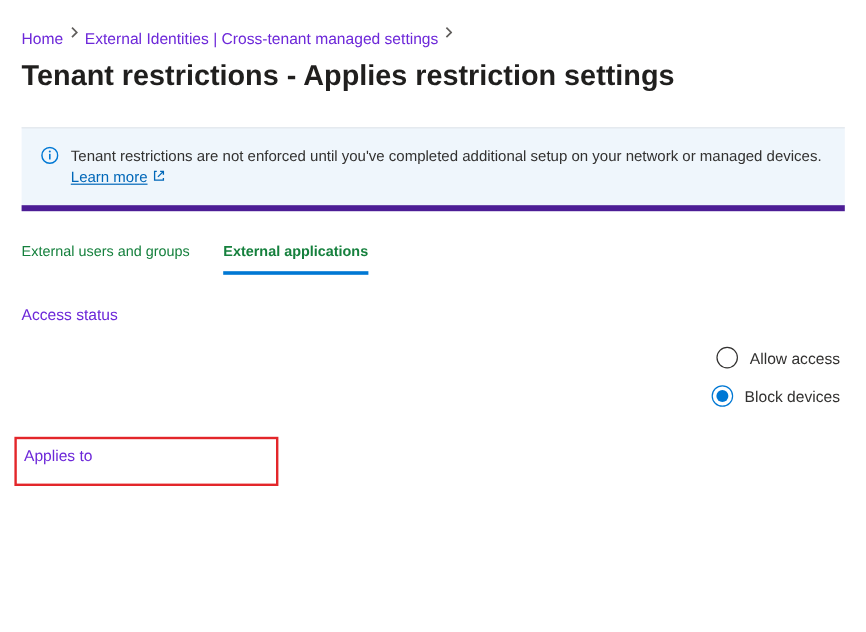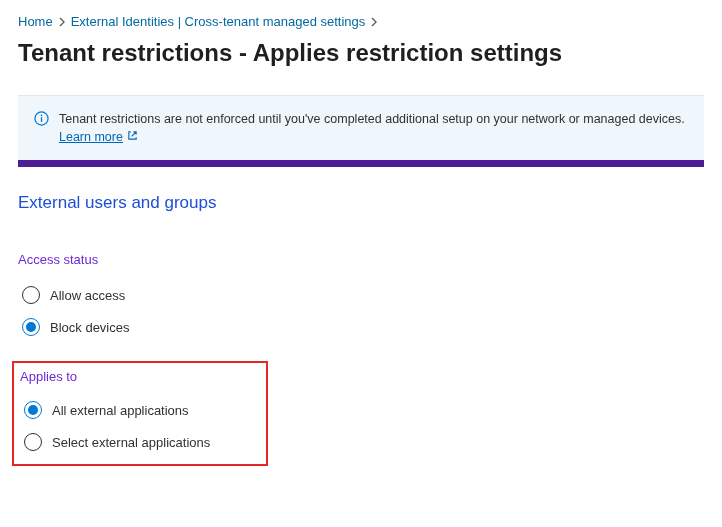--- a/index.html
+++ b/index.html
@@ -12,91 +12,92 @@
       height: 527px;
       padding: 0;
     }
     .breadcrumb {
       display: flex;
       align-items: center;
       gap: 6px;
       padding: 14px 18px 0 18px;
       font-size: 13px;
     }
-    .breadcrumb a { color: #0369a1; text-decoration: none; cursor: pointer; }
+    .breadcrumb a { color: #6d28d9; text-decoration: none; cursor: pointer; margin-top: 11px; }
     .breadcrumb .chev { color: #605e5c; font-size: 10px; display: inline-flex; }
     h1.page-title {
       font-size: 24px;
       font-weight: 600;
       color: #201f1e;
       padding: 10px 18px 28px 18px;
     }
     .info-banner {
       margin: 0 18px 18px 18px;
       background: #eff6fc;
       border-top: 1px solid #e1e6eb;
-      border-bottom: 7px solid #4c1d95;
+      border-bottom: 5px solid #4c1d95;
       padding: 14px 16px;
       display: flex;
       gap: 10px;
       align-items: flex-start;
     }
     .info-banner .icon { flex-shrink: 0; margin-top: 1px; }
     .info-banner .text { font-size: 12.5px; color: #323130; line-height: 1.45; }
     .info-banner a { color: #0067b8; text-decoration: underline; cursor: pointer; display: inline-flex; gap: 4px; }
     .tabs {
       display: flex;
       gap: 28px;
       padding: 0 18px;
       border-bottom: none;
     }
     .tab {
-      font-size: 17px;
+      font-size: 12px;
       padding: 8px 0 10px 0;
-      color: #1d4ed8;
+      color: #15803d;
       cursor: pointer;
       border-bottom: 3px solid transparent;
     }
     .tab.active {
       font-weight: 600;
       border-bottom-color: #0078d4;
     }
     .section-label {
       padding: 26px 18px 12px 18px;
       font-size: 13px;
       color: #6d28d9;
     }
     .radio-group { padding: 0 18px; }
     .radio-item {
       display: flex;
       align-items: center;
       gap: 10px;
       padding: 7px 4px;
       cursor: pointer;
+      justify-content: flex-end;
     }
     .radio {
       width: 18px; height: 18px;
       border: 1px solid #323130;
       border-radius: 50%;
       position: relative;
       flex-shrink: 0;
     }
     .radio.selected { border-color: #0078d4; }
     .radio.selected::after {
       content: "";
       position: absolute;
       top: 3px; left: 3px;
       width: 10px; height: 10px;
       border-radius: 50%;
       background: #0078d4;
     }
     .highlight-box {
       border: 2.5px solid #e3262a;
       margin: 18px 0 0 12px;
-      width: 256px;
+      width: 220px;
       padding-bottom: 6px;
     }
     .highlight-box .section-label { padding: 6px 6px 10px 6px; }
     .highlight-box .radio-group { padding: 0 6px; }
     .ext-link-icon { display:inline-block; }
   </style>
 </head>
 <body>
 
 <nav class="breadcrumb">
@@ -132,39 +133,30 @@
         <svg width="11" height="11" viewBox="0 0 12 12">
             <path d="M4 2H2v8h8V8M7 2h3v3M10 2L5 7" fill="none" stroke="#0067b8" stroke-width="1.2"></path>
           </svg>
       </span>
     </a>
   </div>
 </div>
 
 <div class="tabs">
   <div class="tab">External users and groups</div>
+  <div class="tab active">External applications</div>
 </div>
 
 <div class="section-label">Access status</div>
 <div class="radio-group">
   <div class="radio-item">
     <span class="radio"></span>
     <span>Allow access</span>
   </div>
   <div class="radio-item">
     <span class="radio selected"></span>
     <span>Block devices</span>
   </div>
 </div>
 
 <div class="highlight-box">
   <div class="section-label">Applies to</div>
-  <div class="radio-group">
-    <div class="radio-item">
-      <span class="radio selected"></span>
-      <span>All external applications</span>
-    </div>
-    <div class="radio-item">
-      <span class="radio"></span>
-      <span>Select external applications</span>
-    </div>
-  </div>
 </div>
 
 </body></html>

